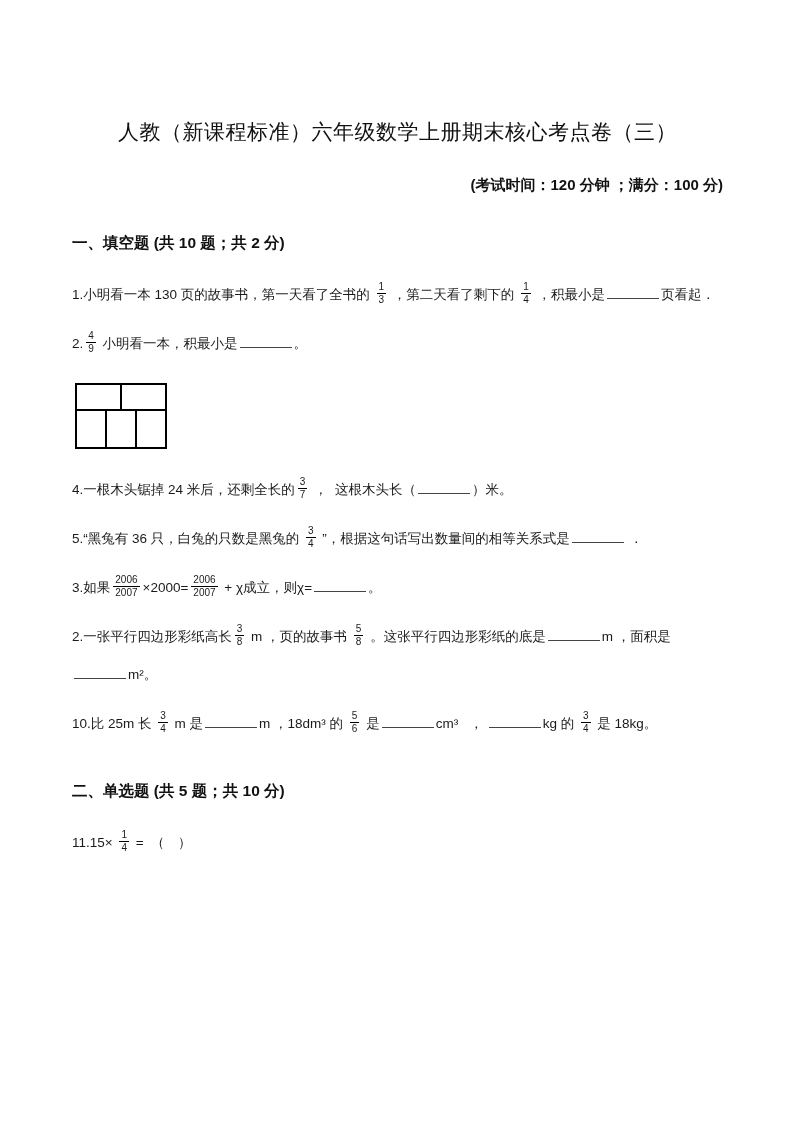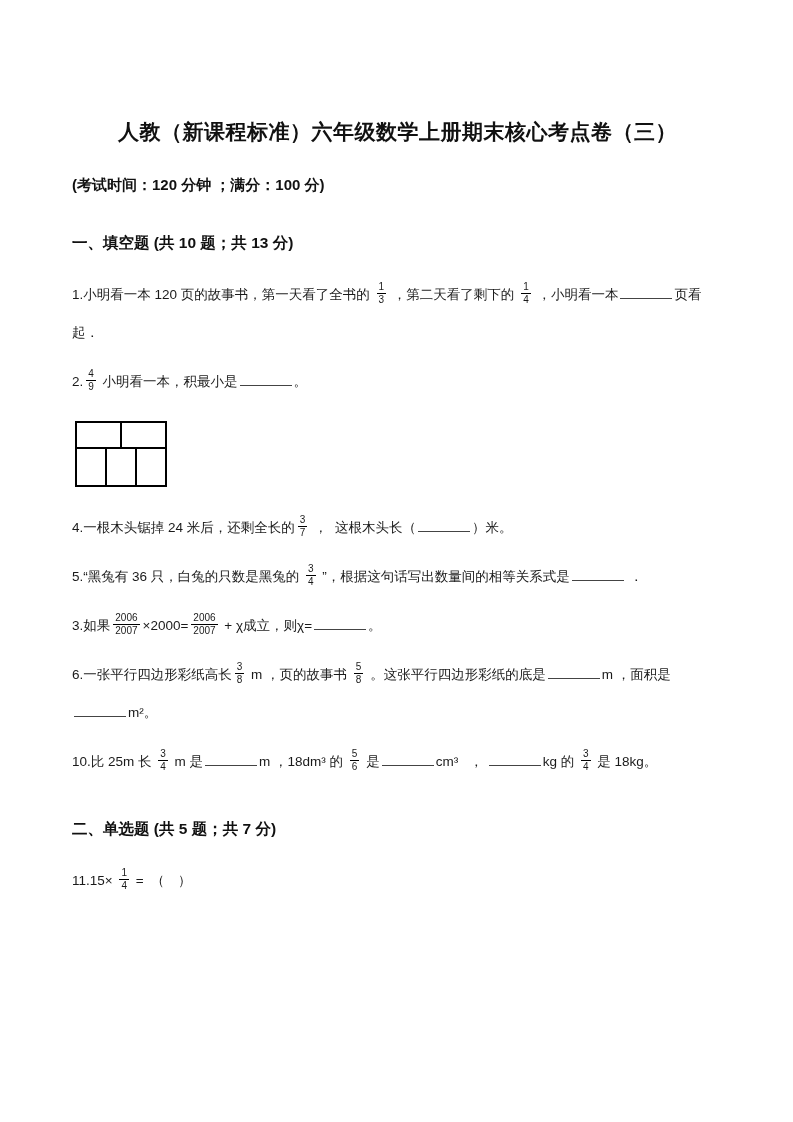--- a/index.html
+++ b/index.html
@@ -1,20 +1,20 @@
 <!DOCTYPE html>
 <html><head>
 <meta charset="utf-8">
 <style>
   html,body{margin:0;padding:0;background:#ffffff;}
   body{width:793px;height:1122px;overflow:hidden;
        font-family:"Liberation Sans","DejaVu Sans",sans-serif;color:#1a1a1a;}
   .page{box-sizing:border-box;width:793px;height:1122px;padding:118px 70px 40px 72px;background:#fff;}
-  .title{font-size:21px;font-weight:bold;text-align:center;margin:0;letter-spacing:.5px;color:#111;}
-  .subtitle{font-size:15px;font-weight:bold;text-align:left;margin:30px 0 0 0;color:#111;}
+  .title{font-size:21px;font-weight:normal;text-align:center;margin:0;letter-spacing:.5px;color:#111;}
+  .subtitle{font-size:15px;font-weight:bold;text-align:right;margin:30px 0 0 0;color:#111;}
   .section-heading{font-size:15.5px;font-weight:bold;margin:38px 0 22px 0;color:#111;}
   .questions{font-size:13.5px;}
   .q{line-height:38px;margin:0 0 11px 0;}
   .qtext{white-space:pre-wrap;}
   
   .frac{display:inline-flex;flex-direction:column;align-items:center;vertical-align:middle;
         font-size:10px;line-height:1.2;margin:0 3px;position:relative;top:-2px;}
   .frac .num{border-bottom:1px solid #000;padding:0 2px;}
   .frac .den{padding:0 2px;}
   
@@ -28,29 +28,29 @@
   .fig-cell{flex:1;}
   .fig-cell + .fig-cell{border-left:2px solid #000;}
 </style>
 </head>
 <body>
 
 <div class="page">
   <h1 class="title">人教（新课程标准）六年级数学上册期末核心考点卷（三）</h1>
   <div class="subtitle">(考试时间：120 分钟 ；满分：100 分)</div>
 
-  <div class="section-heading">一、填空题 (共 10 题；共 13 分)</div>
+  <div class="section-heading">一、填空题 (共 10 题；共 2 分)</div>
   <div class="questions" id="section-0-questions">
-      <div class="q"><span class="qtext">1.小明看一本 120 页的故事书，第一天看了全书的 </span><span class="frac">
+      <div class="q"><span class="qtext">1.小明看一本 130 页的故事书，第一天看了全书的 </span><span class="frac">
           <span class="num">1</span>
           <span class="den">3</span>
         </span><span class="qtext"> ，第二天看了剩下的 </span><span class="frac">
           <span class="num">1</span>
           <span class="den">4</span>
-        </span><span class="qtext"> ，小明看一本</span><span class="blank"></span><span class="qtext">页看起．</span></div>
+        </span><span class="qtext"> ，积最小是</span><span class="blank"></span><span class="qtext">页看起．</span></div>
       <div class="q"><span class="qtext">2.</span><span class="frac">
           <span class="num">4</span>
           <span class="den">9</span>
         </span><span class="qtext"> 小明看一本，积最小是</span><span class="blank"></span><span class="qtext">。</span></div>
       <div class="figure">
         <div class="fig-row top">
           <div class="fig-cell"></div>
           <div class="fig-cell"></div>
         </div>
         <div class="fig-row bottom">
@@ -67,39 +67,39 @@
           <span class="num">3</span>
           <span class="den">4</span>
         </span><span class="qtext"> ”，根据这句话写出数量间的相等关系式是</span><span class="blank"></span><span class="qtext"> ．</span></div>
       <div class="q"><span class="qtext">3.如果</span><span class="frac">
           <span class="num">2006</span>
           <span class="den">2007</span>
         </span><span class="qtext">×2000=</span><span class="frac">
           <span class="num">2006</span>
           <span class="den">2007</span>
         </span><span class="qtext"> + χ成立，则χ=</span><span class="blank"></span><span class="qtext">。</span></div>
-      <div class="q"><span class="qtext">6.一张平行四边形彩纸高长</span><span class="frac">
+      <div class="q"><span class="qtext">2.一张平行四边形彩纸高长</span><span class="frac">
           <span class="num">3</span>
           <span class="den">8</span>
         </span><span class="qtext"> m ，页的故事书 </span><span class="frac">
           <span class="num">5</span>
           <span class="den">8</span>
         </span><span class="qtext"> 。这张平行四边形彩纸的底是</span><span class="blank"></span><span class="qtext">m ，面积是</span><span class="blank"></span><span class="qtext">m²。</span></div>
       <div class="q"><span class="qtext">10.比 25m 长 </span><span class="frac">
           <span class="num">3</span>
           <span class="den">4</span>
         </span><span class="qtext"> m 是</span><span class="blank"></span><span class="qtext">m ，18dm³ 的 </span><span class="frac">
           <span class="num">5</span>
           <span class="den">6</span>
         </span><span class="qtext"> 是</span><span class="blank"></span><span class="qtext">cm³   ， </span><span class="blank"></span><span class="qtext">kg 的 </span><span class="frac">
           <span class="num">3</span>
           <span class="den">4</span>
         </span><span class="qtext"> 是 18kg。</span></div>
     </div>
 
-  <div class="section-heading">二、单选题 (共 5 题；共 7 分)</div>
+  <div class="section-heading">二、单选题 (共 5 题；共 10 分)</div>
   <div class="questions" id="section-1-questions">
       <div class="q"><span class="qtext">11.15× </span><span class="frac">
           <span class="num">1</span>
           <span class="den">4</span>
         </span><span class="qtext"> =  （　）</span></div>
     </div>
 </div>
 
 </body></html>

